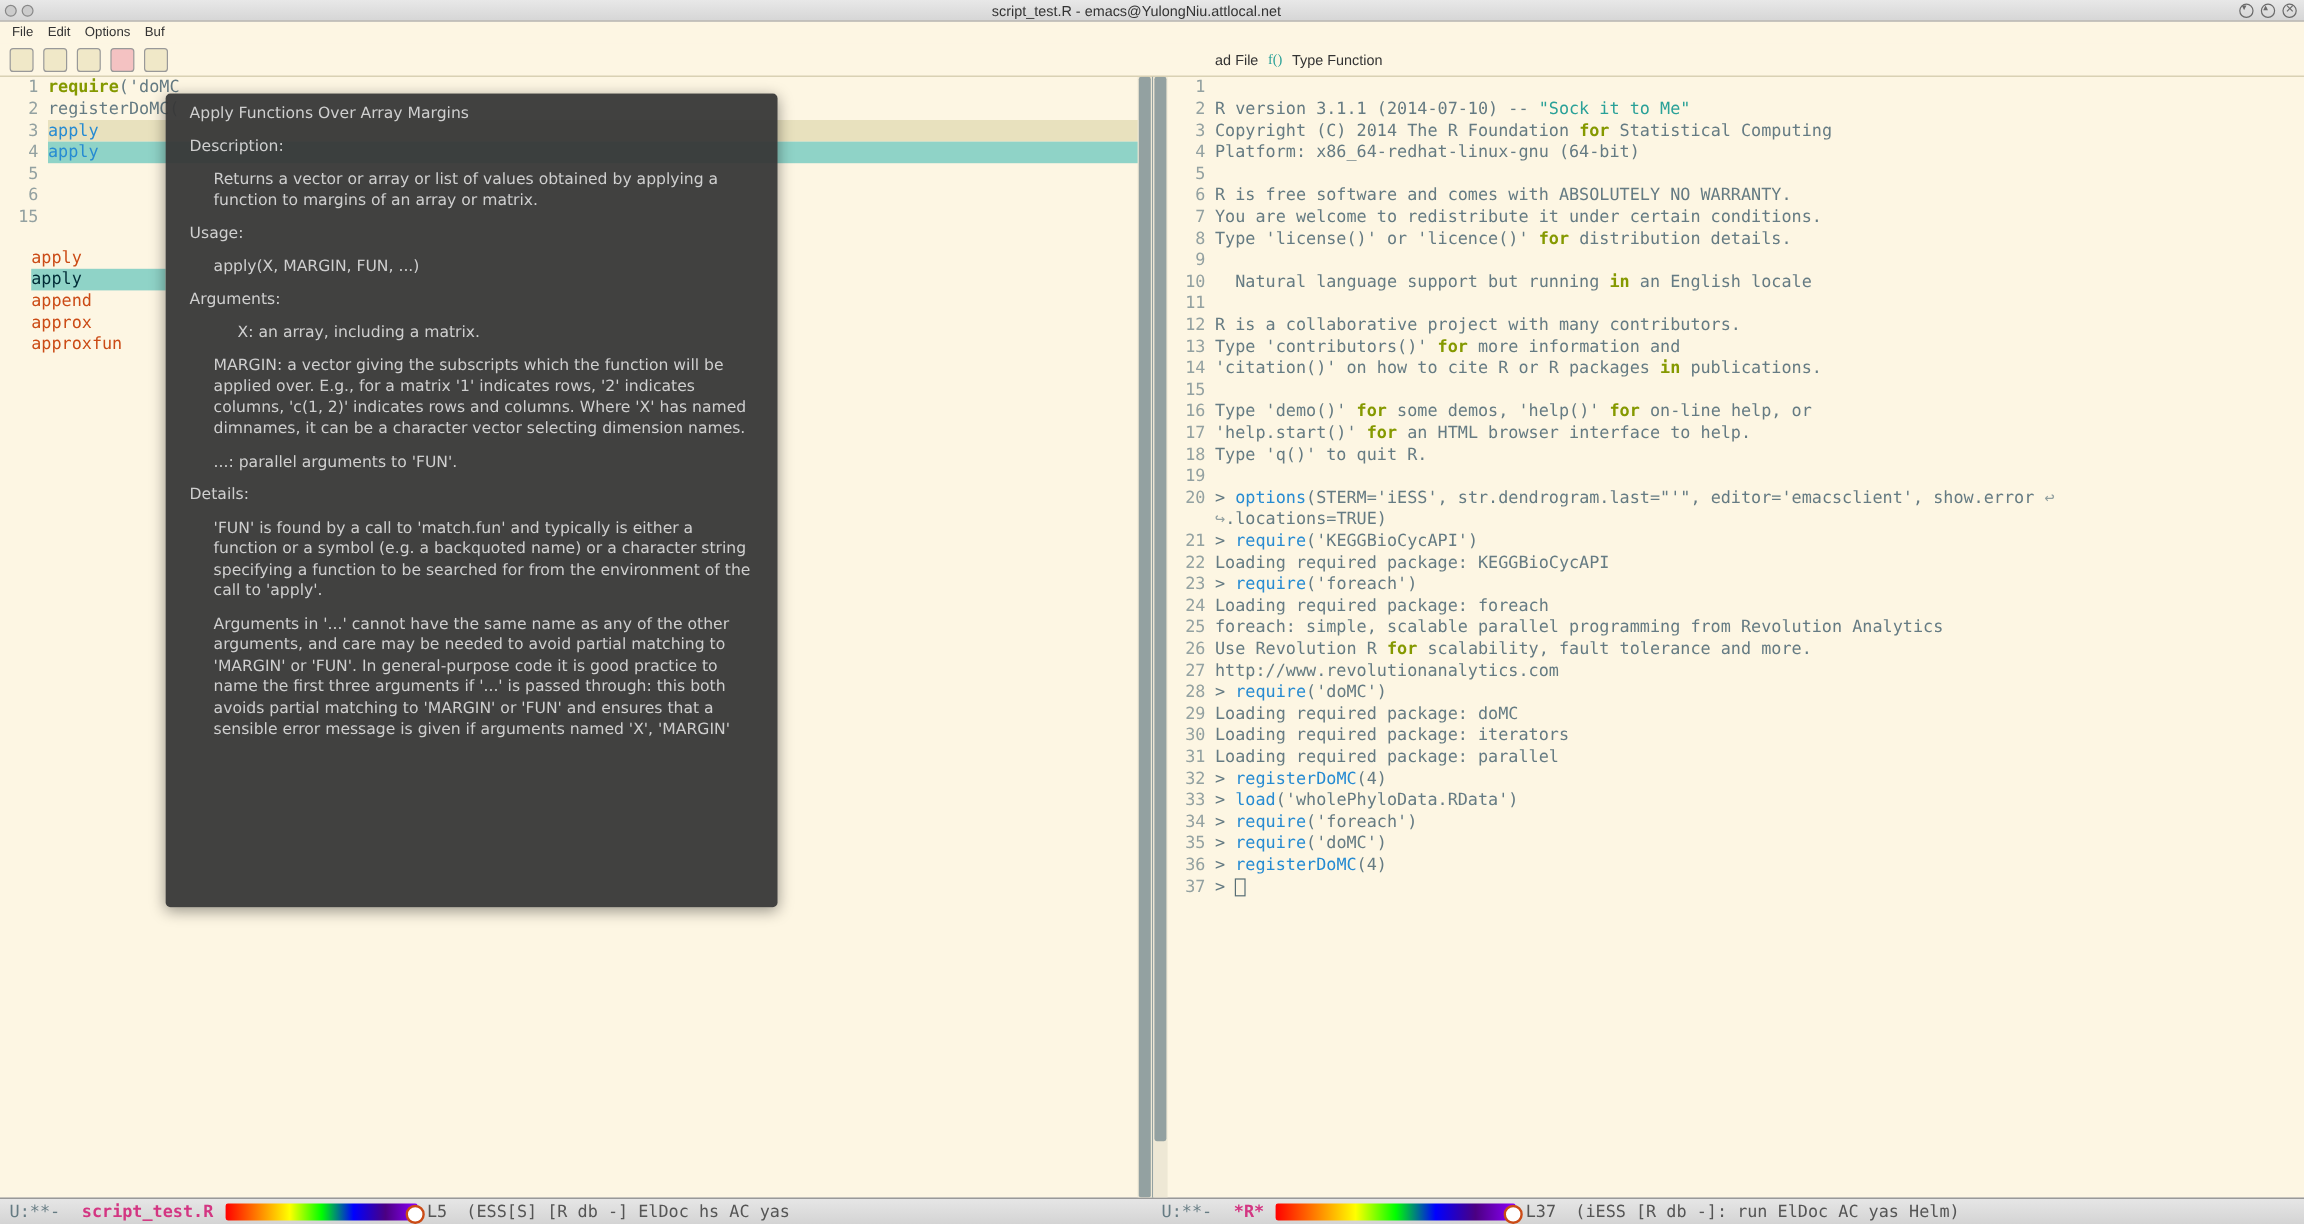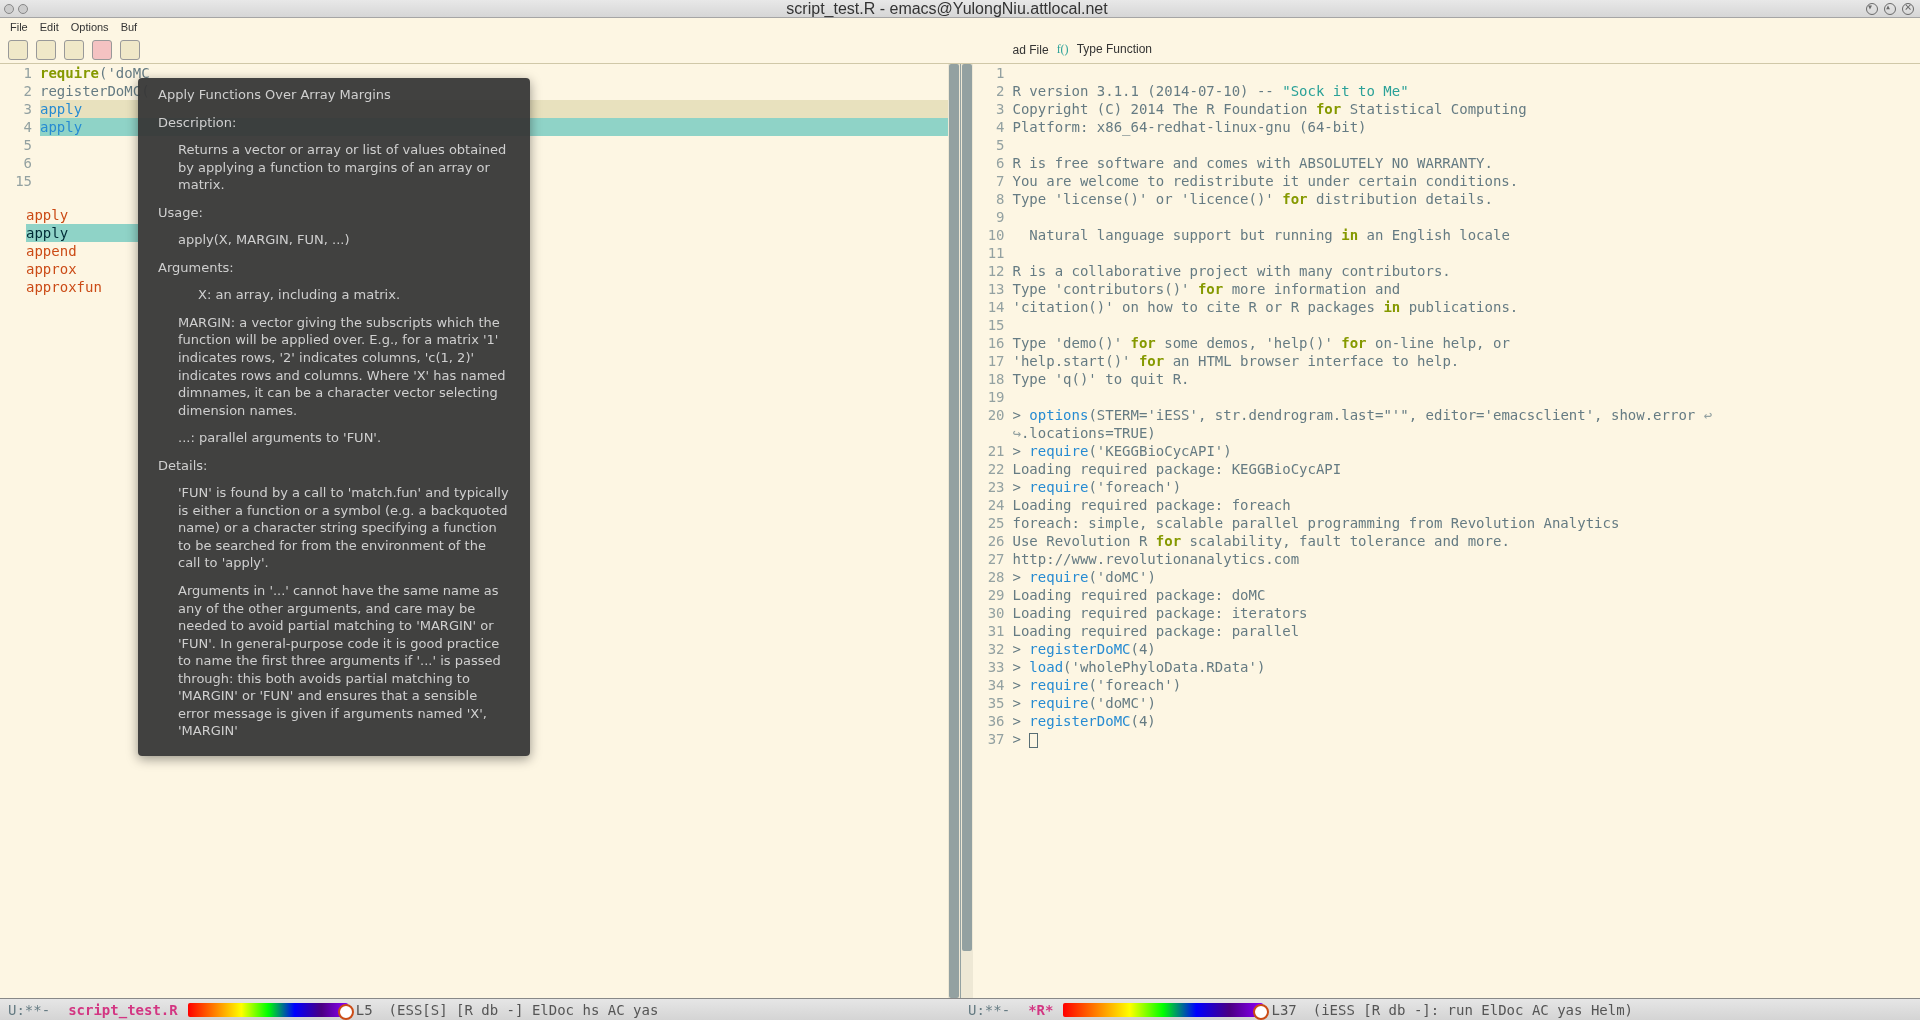--- a/index.html
+++ b/index.html
@@ -18,21 +18,21 @@
 .titlebar {
   height: 18px;
   background: linear-gradient(#e8e8e8,#d6d6d6);
   display: flex;
   align-items: center;
   border-bottom: 1px solid #a5a5a5;
   position: relative;
 }
 .tb-icons-left { display:flex; gap:4px; padding-left:4px;}
 .tb-icon { width:10px; height:10px; border-radius:50%; background:#ccc; border:1px solid #888;}
-.tb-title { flex:1; text-align:center; font-family: sans-serif; font-size:16px; color:#333;}
+.tb-title { flex:1; text-align:center; font-family: sans-serif; font-size:12px; color:#333;}
 .tb-icons-right { display:flex; gap:6px; padding-right:6px;}
 .tb-btn { width:12px;height:12px;border:1.5px solid #6a6a6a;border-radius:50%;position:relative;}
 .tb-btn.min::after{content:"▾";position:absolute;top:-3px;left:0;font-size:10px;color:#6a6a6a;}
 .tb-btn.max::after{content:"▴";position:absolute;top:-3px;left:0;font-size:10px;color:#6a6a6a;}
 .tb-btn.close::after{content:"×";position:absolute;top:-4px;left:1.5px;font-size:12px;color:#6a6a6a;}
 
 
 .menubar {
   height: 18px;
   background:#fdf6e3;
@@ -51,21 +51,21 @@
   height: 28px;
   background:#fdf6e3;
   display:flex;
   align-items:center;
   padding-left:8px;
   gap:8px;
   border-bottom:1px solid #d0c8a8;
 }
 .tool-icon {width:20px;height:20px;border:1px solid #999;border-radius:3px;background:#f0e8c8;}
 .tool-spacer{flex:1;}
-.tool-text-btn {display:flex;align-items:flex-start;gap:4px;font-family:sans-serif;font-size:12px;color:#333;}
+.tool-text-btn {display:flex;align-items:center;gap:4px;font-family:sans-serif;font-size:12px;color:#333;}
 .tool-mini-icon{width:16px;height:16px;}
 
 
 .panes {
   display:flex;
   height: calc(100% - 18px - 18px - 28px - 22px);
 }
 .pane-left, .pane-right {
   flex:1;
   position:relative;
@@ -129,21 +129,21 @@
   position:relative;
 }
 .rainbow::after{content:"";position:absolute;right:-6px;top:1px;width:12px;height:12px;border-radius:50%;background:#fff;border:2px solid #cb4b16;}
 .ml-info{color:#555;}
 
 
 .popup{
   position:absolute;
   top:14px;
   left:138px;
-  width:392px;
+  width:510px;
   height:678px;
   background:rgba(55,55,55,.95);
   color:#cfcfcf;
   font-family: "DejaVu Sans", sans-serif;
   font-size:13px;
   line-height:1.35;
   padding:8px 20px 16px 20px;
   border-radius:4px;
   box-shadow:0 3px 12px rgba(0,0,0,.4);
   overflow:hidden;

